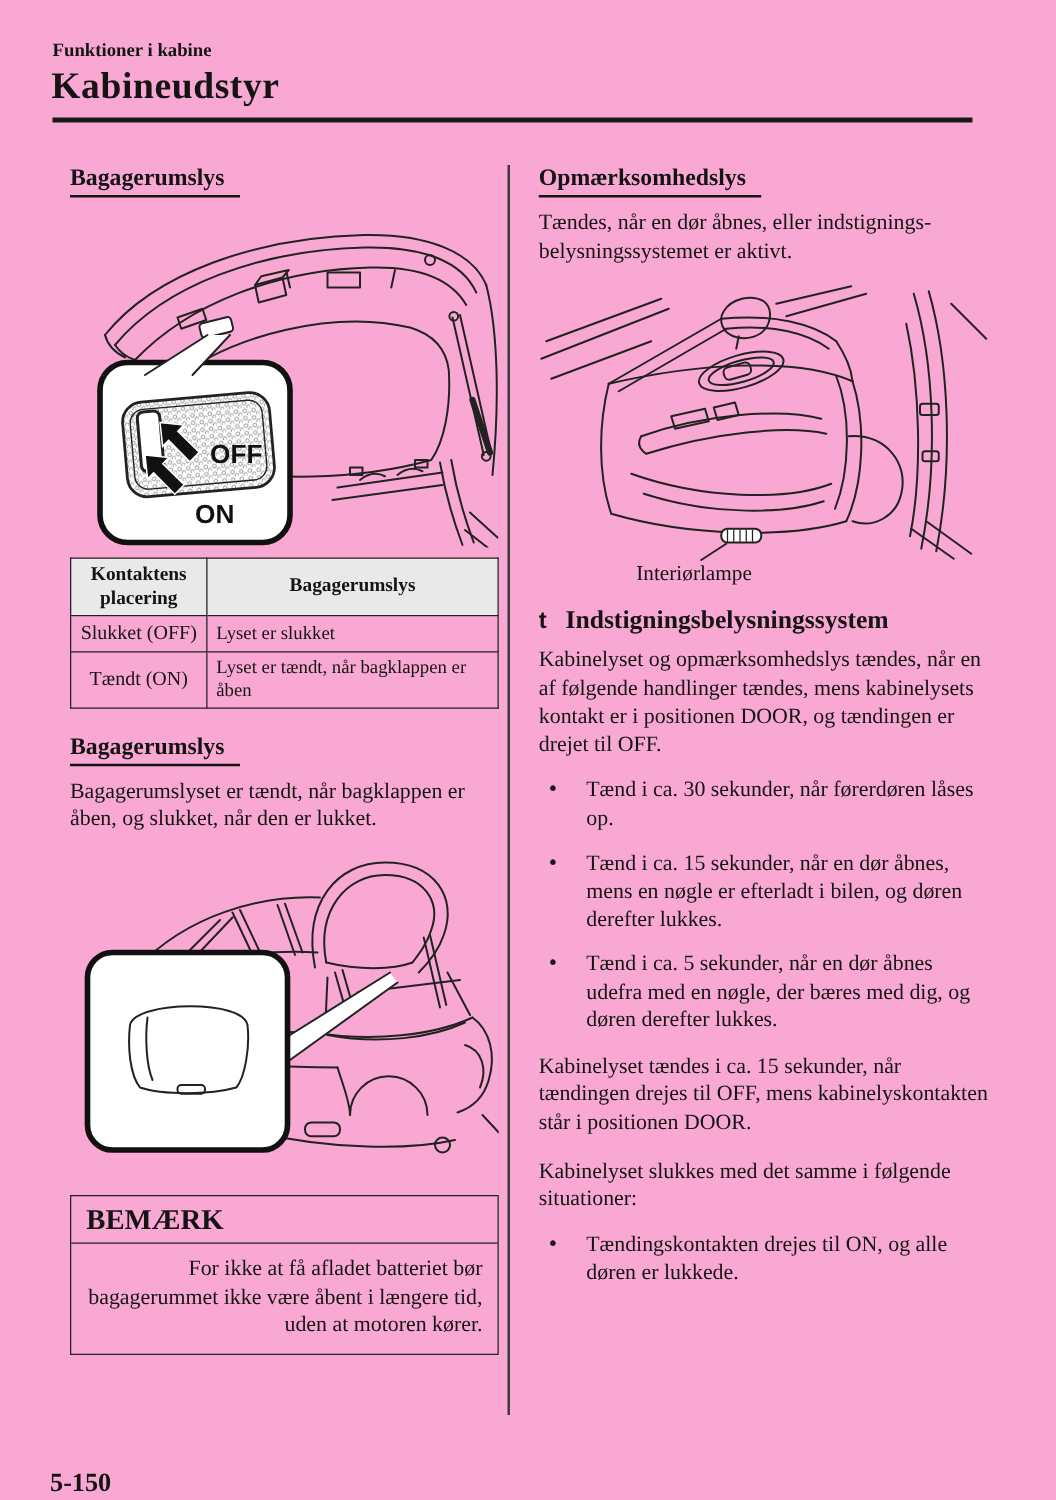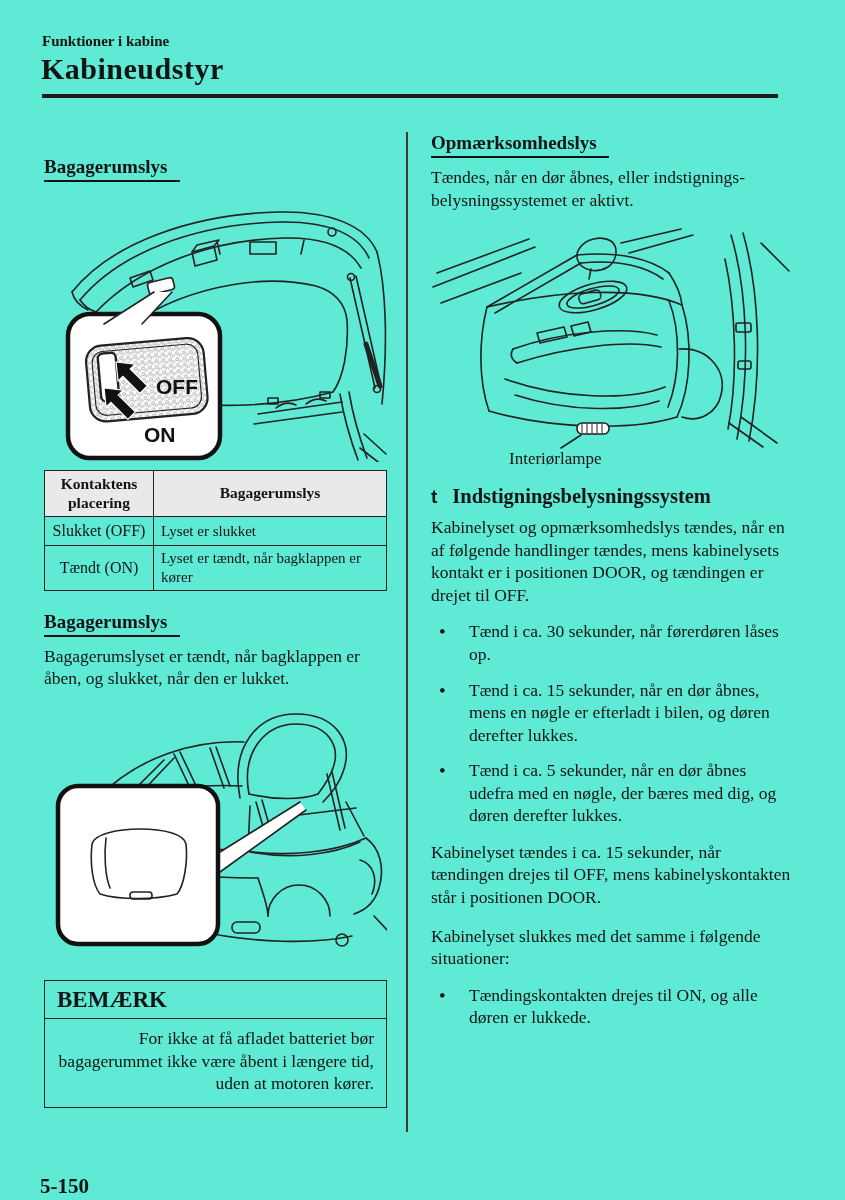--- a/index.html
+++ b/index.html
@@ -1,24 +1,24 @@
 <!DOCTYPE html>
 <html><head>
 <meta charset="utf-8">
 <style>
   html,body{margin:0;padding:0;background:#fff;}
-  .page{position:relative;width:845px;height:1200px;background:#5eead4;
+  .page{position:relative;width:845px;height:1200px;background:#f9a8d4;
         font-family:"Liberation Serif",serif;color:#141414;overflow:hidden;}
 
   .breadcrumb{position:absolute;left:42px;top:33px;font-size:15px;font-weight:bold;}
   .page-title{position:absolute;left:41px;top:52px;font-size:30px;font-weight:bold;letter-spacing:.5px;}
   .title-rule{position:absolute;left:42px;top:94px;width:736px;height:4px;background:#1a1a1a;}
   .col-divider{position:absolute;left:406px;top:132px;width:2px;height:1000px;background:#3a3a3a;}
 
-  .col-left{position:absolute;left:44px;top:132px;width:343px;margin-top:24px;}
+  .col-left{position:absolute;left:56px;top:132px;width:343px;}
   .col-right{position:absolute;left:431px;top:132px;width:362px;}
 
   h2.section-heading{font-size:19px;font-weight:bold;margin:0;display:inline-block;
        border-bottom:2.5px solid #141414;padding:0 12px 2px 0;}
   p.body{font-size:17.5px;line-height:1.29;margin:8px 0 0 0;}
 
   .illus{display:block;}
   .illus-1{margin-top:10px;}
   .illus-2{margin-top:12px;}
   .illus-3{margin-top:16px;}
@@ -116,21 +116,21 @@
           <th>Bagagerumslys</th>
         </tr>
       </thead>
       <tbody>
         <tr>
           <td class="cell-pos">Slukket (OFF)</td>
           <td class="cell-desc">Lyset er slukket</td>
         </tr>
         <tr>
           <td class="cell-pos">Tændt (ON)</td>
-          <td class="cell-desc">Lyset er tændt, når bagklappen er kører</td>
+          <td class="cell-desc">Lyset er tændt, når bagklappen er åben</td>
         </tr>
       </tbody>
     </table>
 
     <div style="margin-top:20px;">
       <h2 class="section-heading">Bagagerumslys</h2>
     </div>
     <p class="body">Bagagerumslyset er tændt, når bagklappen er åben, og slukket, når den er lukket.</p>
 
     

